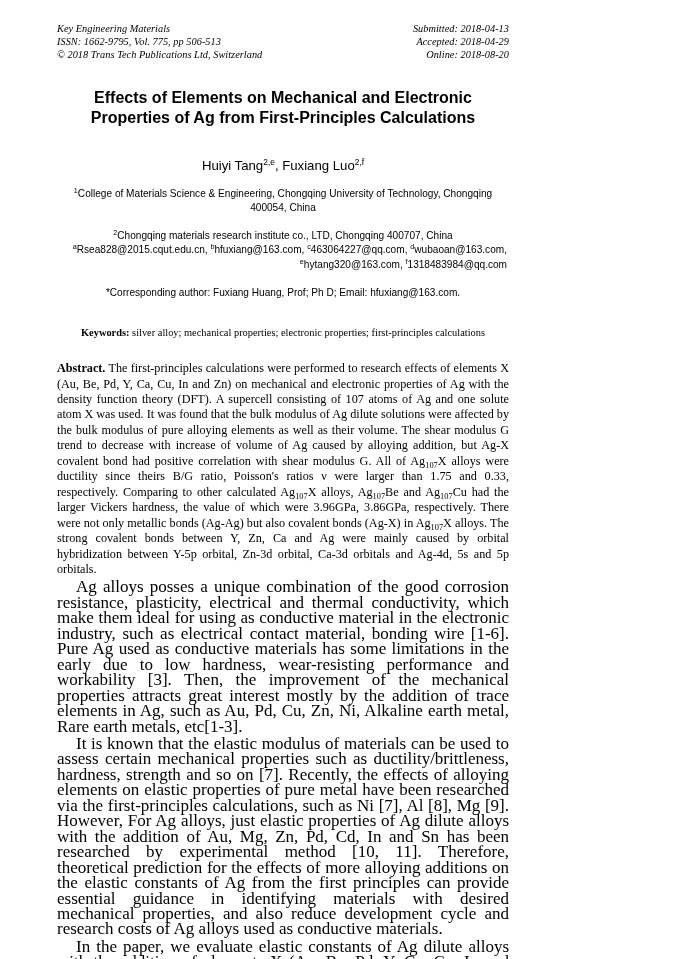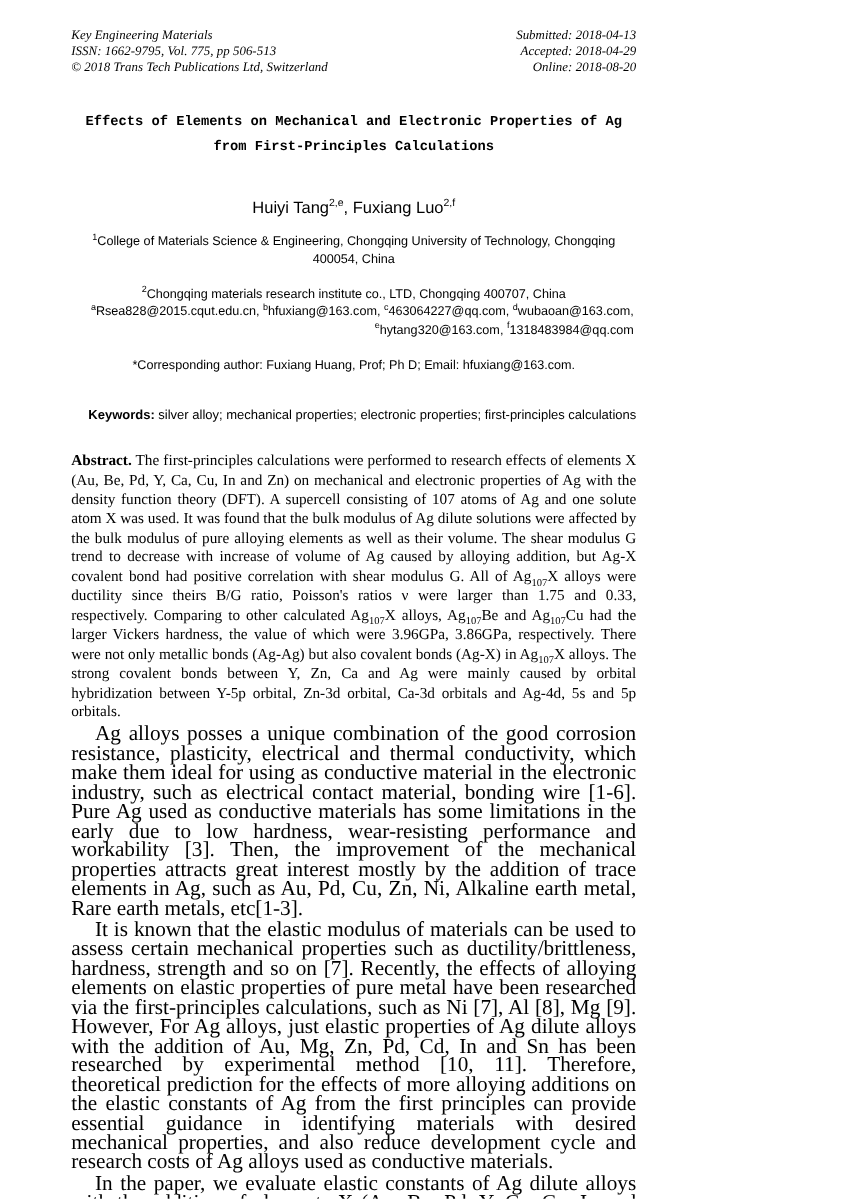--- a/index.html
+++ b/index.html
@@ -33,23 +33,23 @@
     font-size: 10.3px;
     line-height: 13.2px;
     letter-spacing: 0.04px;
   }
   .journal-left { text-align: left; }
   .journal-right { text-align: right; white-space: nowrap; }
   .journal-left div, .journal-right div { white-space: nowrap; }
 
   
   .title {
-    font-family: Liberation Mono, monospace;
+    font-family: Liberation Sans, sans-serif;
     font-weight: bold;
-    font-size: 11px;
+    font-size: 16px;
     line-height: 20px;
     text-align: center;
     margin-top: 26px;
     padding: 0 6px;
   }
 
   
   .authors {
     font-family: "Liberation Sans", sans-serif;
     font-size: 13.2px;
@@ -85,25 +85,25 @@
   .corresponding {
     font-family: "Liberation Sans", sans-serif;
     font-size: 10.1px;
     line-height: 14px;
     text-align: center;
     margin-top: 14px;
   }
 
   
   .keywords {
-    font-family: Liberation Sans, sans-serif;
+    font-family: Liberation Serif, serif;
     font-size: 10.4px;
     line-height: 14px;
     margin-top: 26px;
-    text-align: right;
+    text-align: center;
   }
   .keywords b { font-weight: bold; }
 
   
   .abstract {
     font-family: "Liberation Serif", serif;
     font-size: 12.2px;
     line-height: 15.45px;
     text-align: justify;
     margin-top: 21px;

